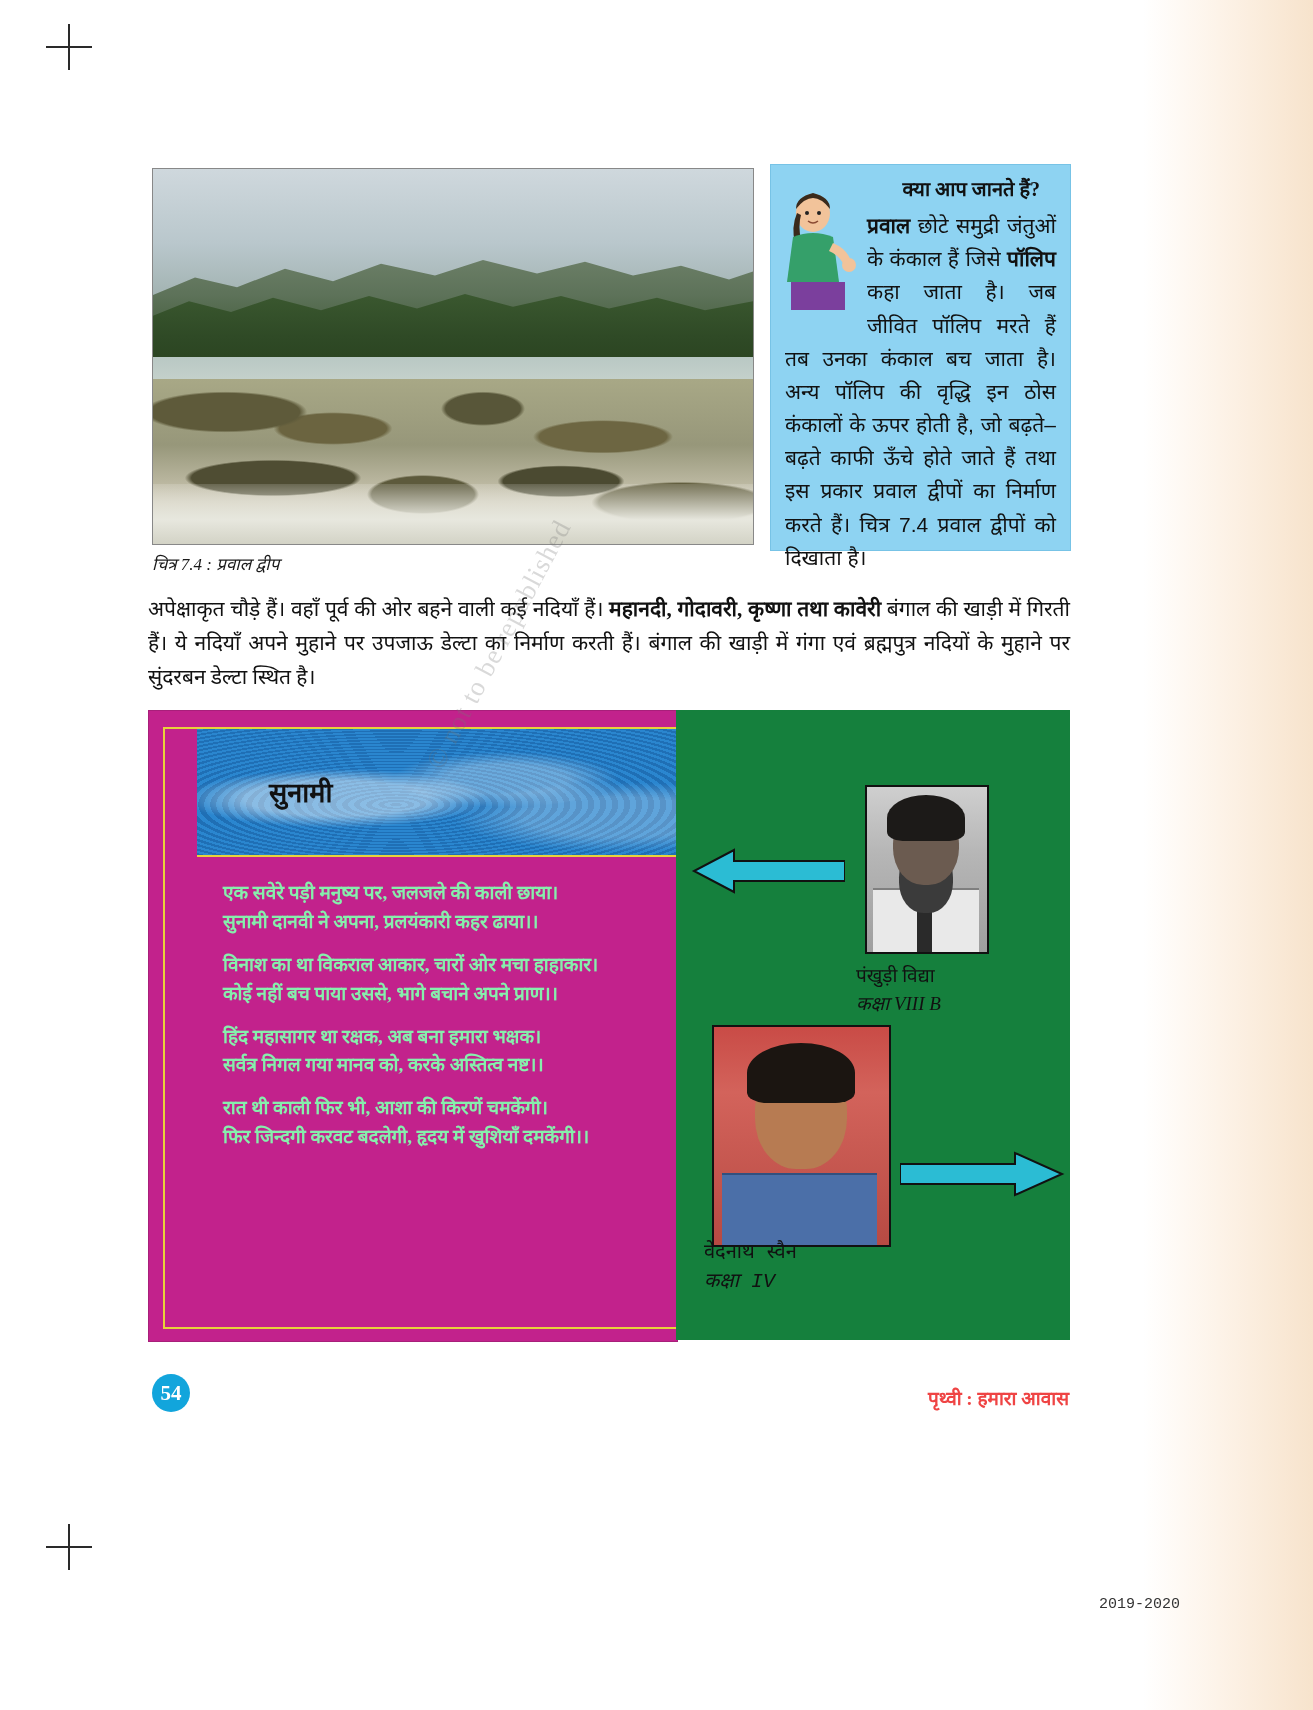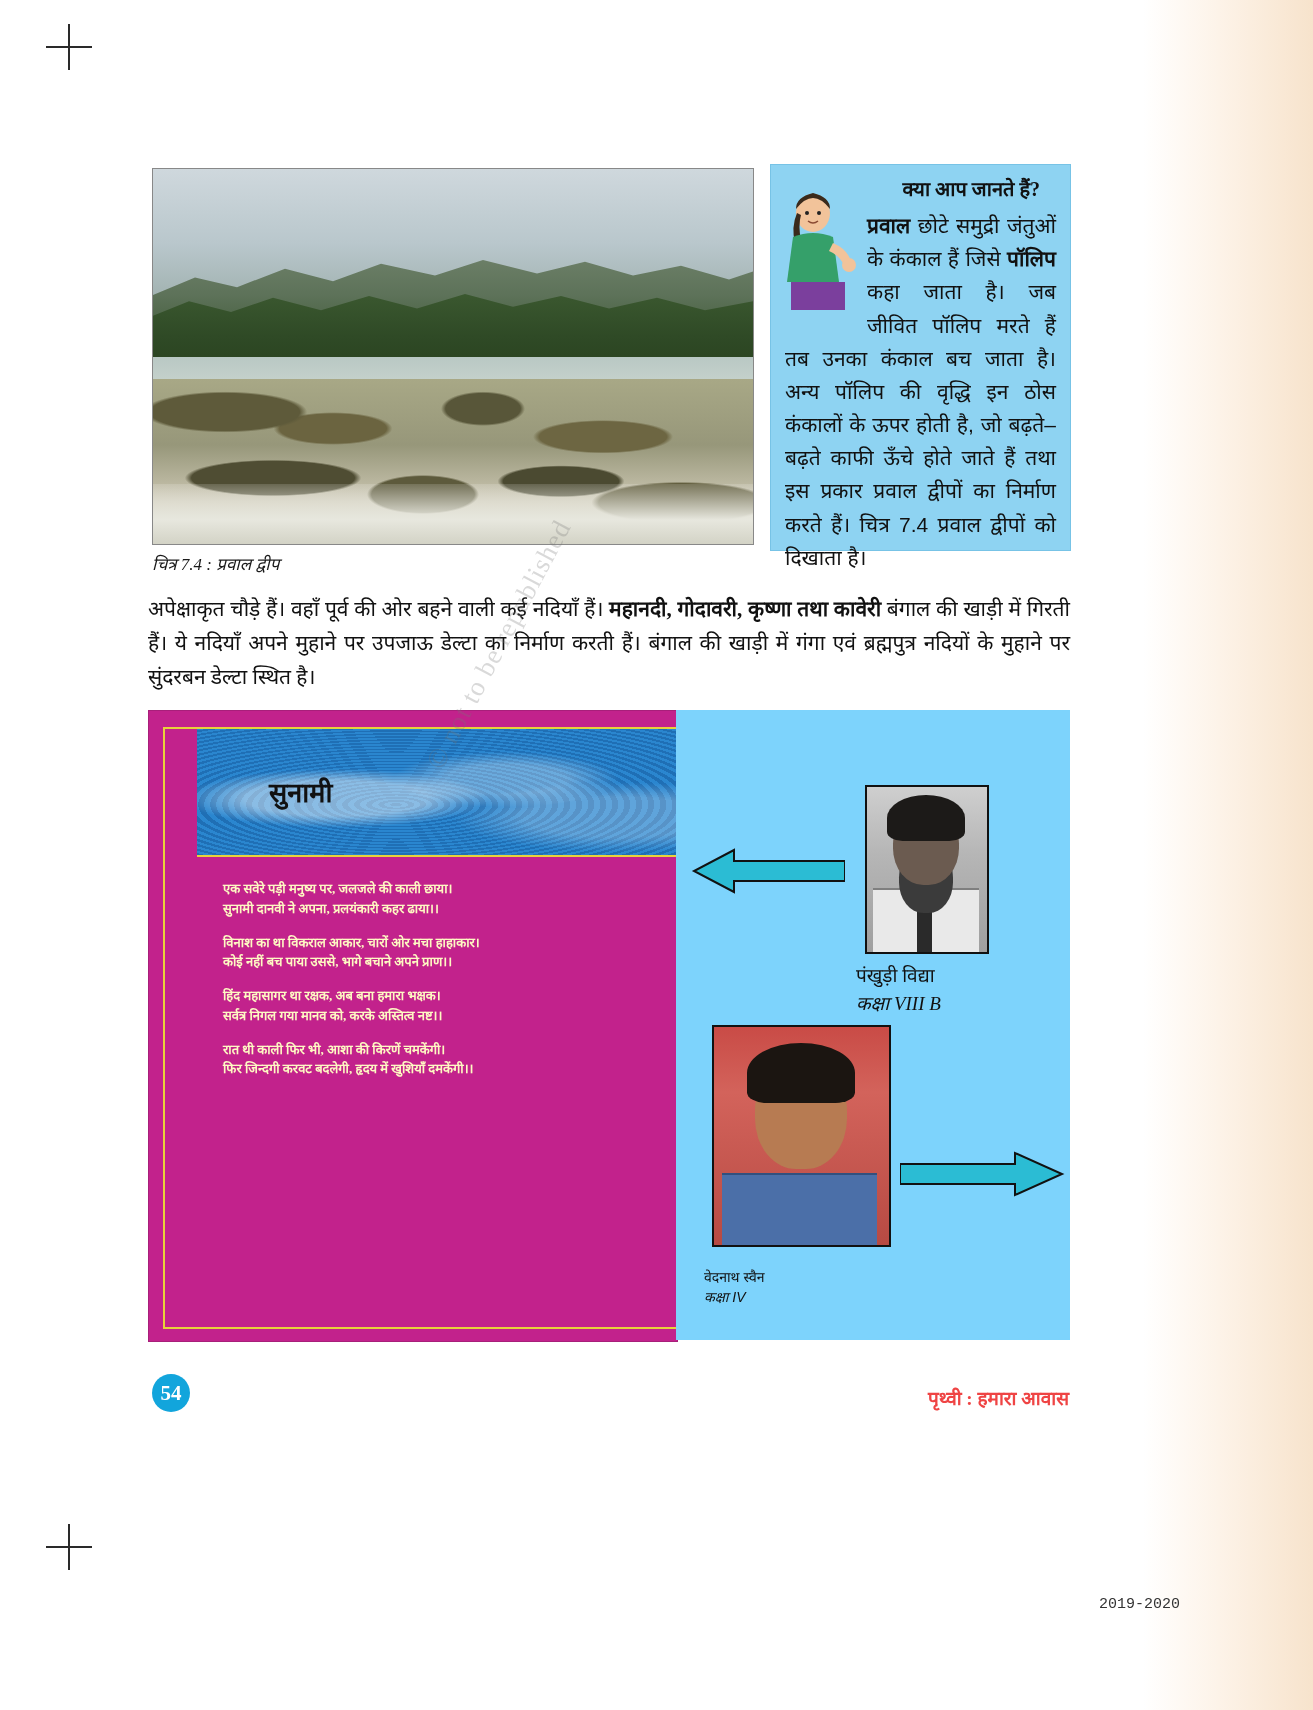--- a/index.html
+++ b/index.html
@@ -179,34 +179,34 @@
     position: absolute;
     left: 72px; top: 44px;
     font-family: "Liberation Serif", serif;
     font-weight: bold;
     font-size: 27px;
     color: #111;
   }
   .poem-lines {
     padding: 22px 24px 10px 26px;
     font-family: "Liberation Serif", serif;
-    font-size: 13px;
+    font-size: 19px;
     line-height: 1.52;
-    color: #fef9c3;
+    color: #86efac;
     font-weight: bold;
   }
   .stanza { margin-bottom: 14px; }
   .stanza div { white-space: nowrap; }
 
   
   .yellow-panel {
     position: absolute;
     left: 676px; top: 710px;
     width: 394px; height: 630px;
-    background: #7dd3fc;
+    background: #15803d;
   }
   .photo-frame-bw {
     position: absolute;
     left: 189px; top: 75px;
     width: 120px; height: 165px;
     border: 2px solid #111;
     background: linear-gradient(to bottom, #cfcfcf 0%, #b6b6b6 40%, #9f9f9f 100%);
     overflow: hidden;
   }
   .photo-frame-col {
@@ -270,24 +270,24 @@
     position: absolute;
     left: 180px; top: 252px;
     width: 200px;
     font-family: "Liberation Serif", serif;
     font-size: 19px;
     line-height: 1.45;
     color: #111;
   }
   .cap-col {
     position: absolute;
-    left: 28px; top: 557px;
+    left: 28px; top: 528px;
     width: 230px;
-    font-family: Liberation Sans, sans-serif;
-    font-size: 14px;
+    font-family: Liberation Mono, monospace;
+    font-size: 20px;
     line-height: 1.45;
     color: #111;
   }
   .cap-italic { font-style: italic; }
 
   
   .arrow-left {
     position: absolute;
     left: 690px; top: 848px;
     width: 155px; height: 46px;

